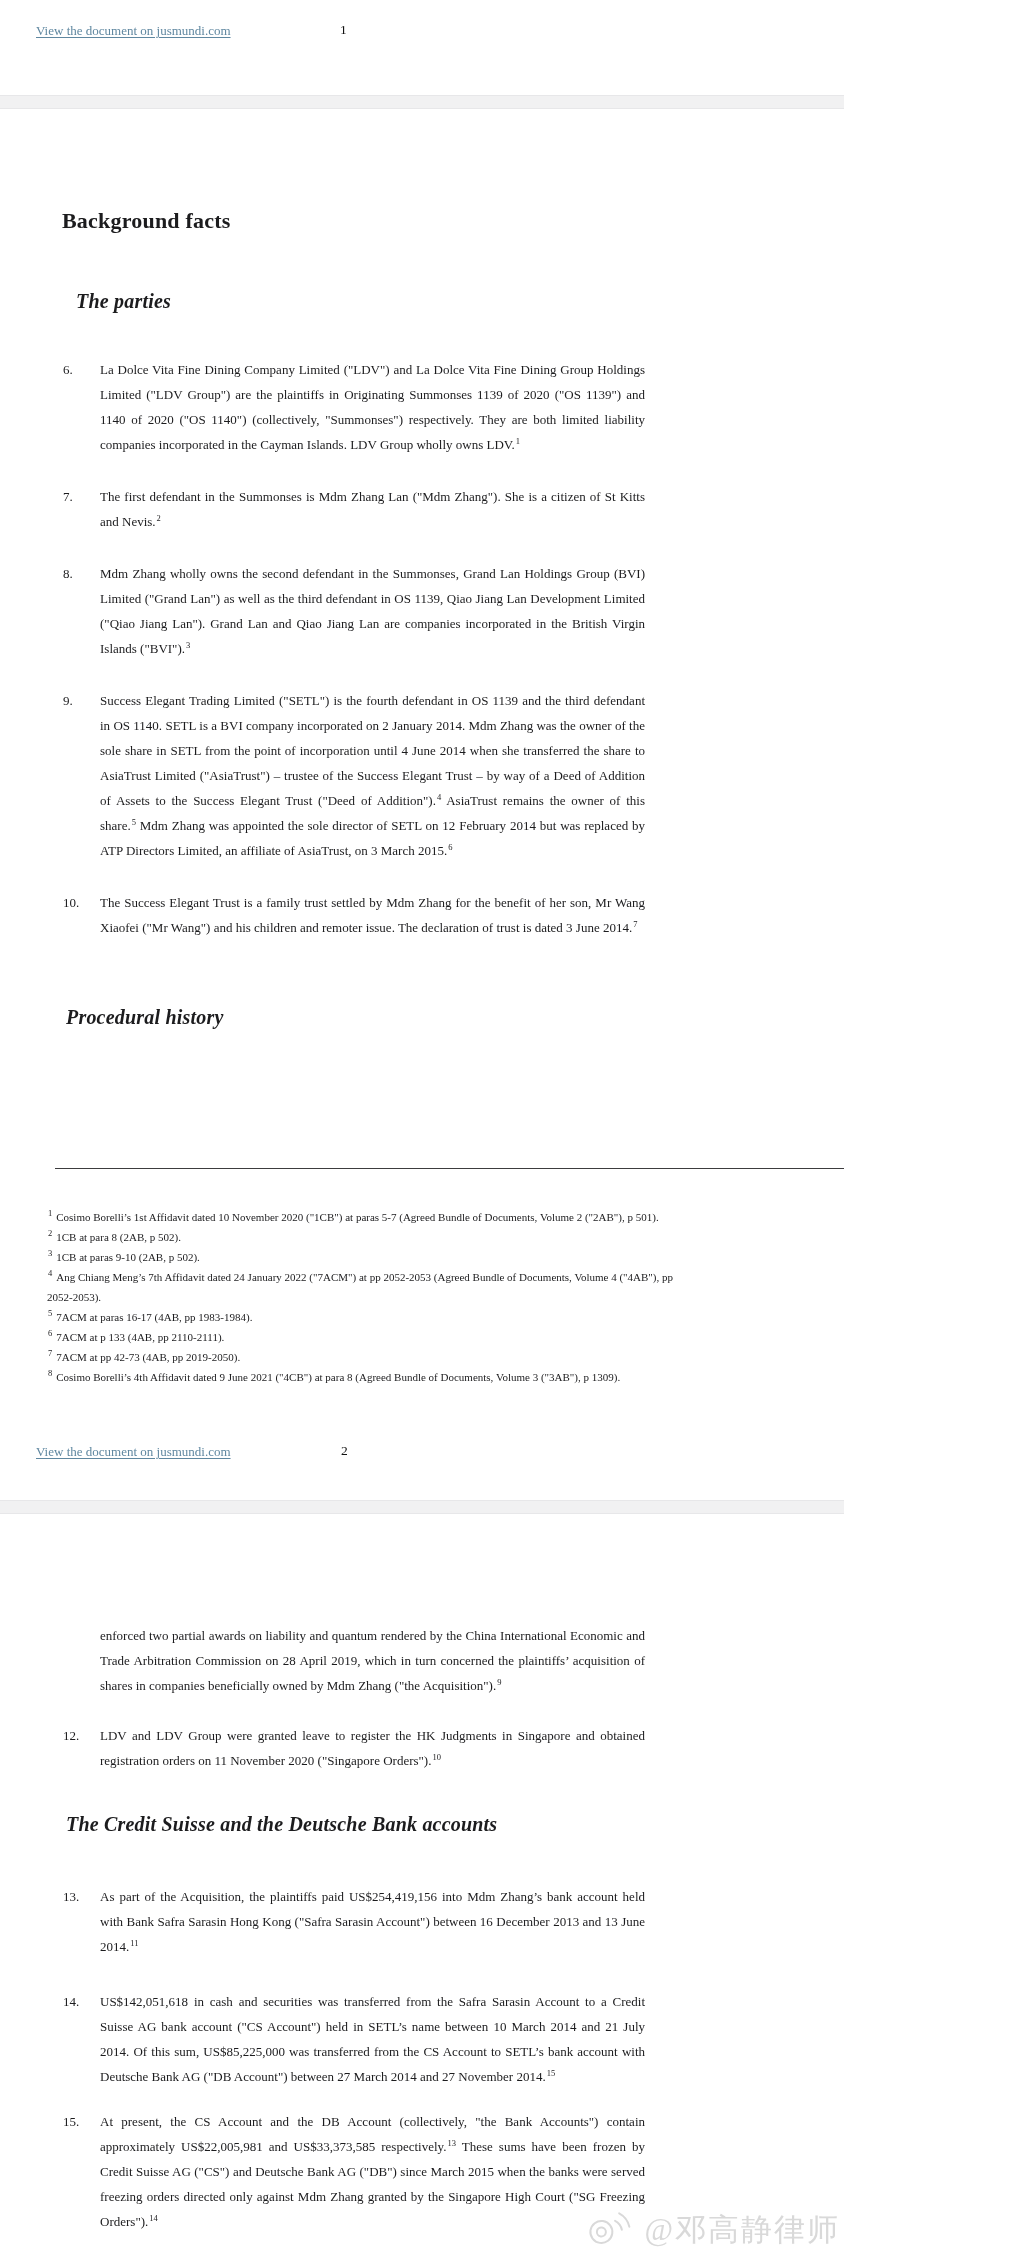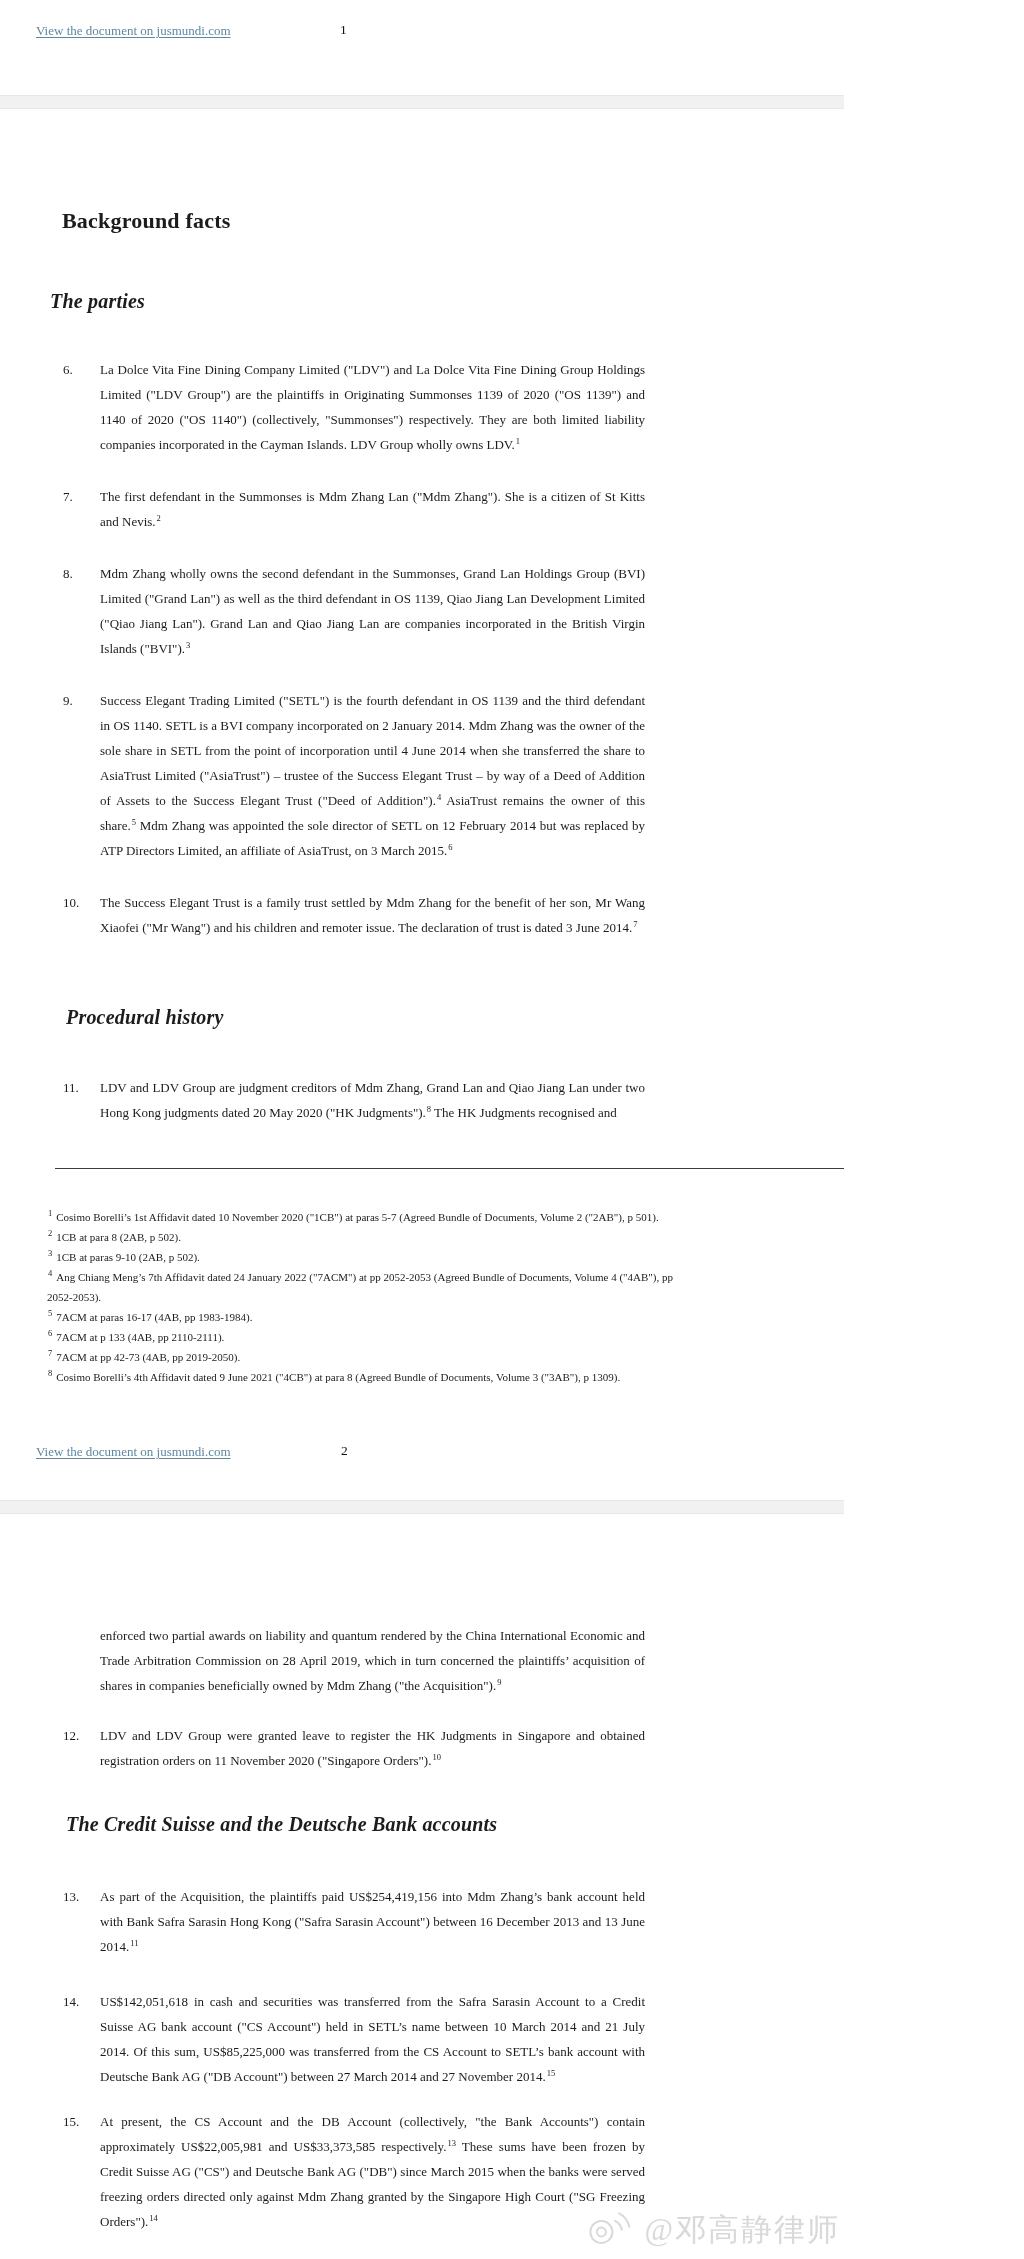--- a/index.html
+++ b/index.html
@@ -93,21 +93,21 @@
 
 <div class="canvas">
 
   <a class="abs doc-link" style="left:36px; top:23px;">View the document on jusmundi.com</a>
   <span class="abs page-num" style="left:340px; top:22px;">1</span>
 
   <div class="abs band" style="top:95px;"></div>
 
   <div class="abs h-main" style="left:62px; top:208px;">Background facts</div>
 
-  <div class="abs h-sub" style="left:50px; top:290px;">The parties</div>
+  <div class="abs h-sub" style="left:76px; top:290px;">The parties</div>
 
   <div class="abs para" style="top:357px;">
     <span class="num">6.</span>
     <span>La Dolce Vita Fine Dining Company Limited ("LDV") and La Dolce Vita Fine Dining Group Holdings Limited ("LDV Group") are the plaintiffs in Originating Summonses 1139 of 2020 ("OS 1139") and 1140 of 2020 ("OS 1140") (collectively, "Summonses") respectively. They are both limited liability companies incorporated in the Cayman Islands. LDV Group wholly owns LDV.<sup>1</sup></span>
   </div>
 
   <div class="abs para" style="top:484px;">
     <span class="num">7.</span>
     <span>The first defendant in the Summonses is Mdm Zhang Lan ("Mdm Zhang"). She is a citizen of St Kitts and Nevis.<sup>2</sup></span>
   </div>
@@ -122,24 +122,20 @@
     <span>Success Elegant Trading Limited ("SETL") is the fourth defendant in OS 1139 and the third defendant in OS 1140. SETL is a BVI company incorporated on 2 January 2014. Mdm Zhang was the owner of the sole share in SETL from the point of incorporation until 4 June 2014 when she transferred the share to AsiaTrust Limited ("AsiaTrust") – trustee of the Success Elegant Trust – by way of a Deed of Addition of Assets to the Success Elegant Trust ("Deed of Addition").<sup>4</sup> AsiaTrust remains the owner of this share.<sup>5</sup> Mdm Zhang was appointed the sole director of SETL on 12 February 2014 but was replaced by ATP Directors Limited, an affiliate of AsiaTrust, on 3 March 2015.<sup>6</sup></span>
   </div>
 
   <div class="abs para" style="top:890px;">
     <span class="num">10.</span>
     <span>The Success Elegant Trust is a family trust settled by Mdm Zhang for the benefit of her son, Mr Wang Xiaofei ("Mr Wang") and his children and remoter issue. The declaration of trust is dated 3 June 2014.<sup>7</sup></span>
   </div>
 
   <div class="abs h-sub" style="left:66px; top:1006px;">Procedural history</div>
 
-  <div class="abs para" style="top:1075px;">
-    <span class="num">11.</span>
-    <span>LDV and LDV Group are judgment creditors of Mdm Zhang, Grand Lan and Qiao Jiang Lan under two Hong Kong judgments dated 20 May 2020 ("HK Judgments").<sup>8</sup> The HK Judgments recognised and</span>
-  </div>
 
   <div class="abs fn-rule" style="top:1168px;"></div>
 
   <div class="abs footnotes" style="top:1207px;">
     <div class="fn"><sup>1</sup><span>Cosimo Borelli’s 1st Affidavit dated 10 November 2020 ("1CB") at paras 5-7 (Agreed Bundle of Documents, Volume 2 ("2AB"), p 501).</span></div>
     <div class="fn"><sup>2</sup><span>1CB at para 8 (2AB, p 502).</span></div>
     <div class="fn"><sup>3</sup><span>1CB at paras 9-10 (2AB, p 502).</span></div>
     <div class="fn"><sup>4</sup><span>Ang Chiang Meng’s 7th Affidavit dated 24 January 2022 ("7ACM") at pp 2052-2053 (Agreed Bundle of Documents, Volume 4 ("4AB"), pp 2052-2053).</span></div>
     <div class="fn"><sup>5</sup><span>7ACM at paras 16-17 (4AB, pp 1983-1984).</span></div>
     <div class="fn"><sup>6</sup><span>7ACM at p 133 (4AB, pp 2110-2111).</span></div>

